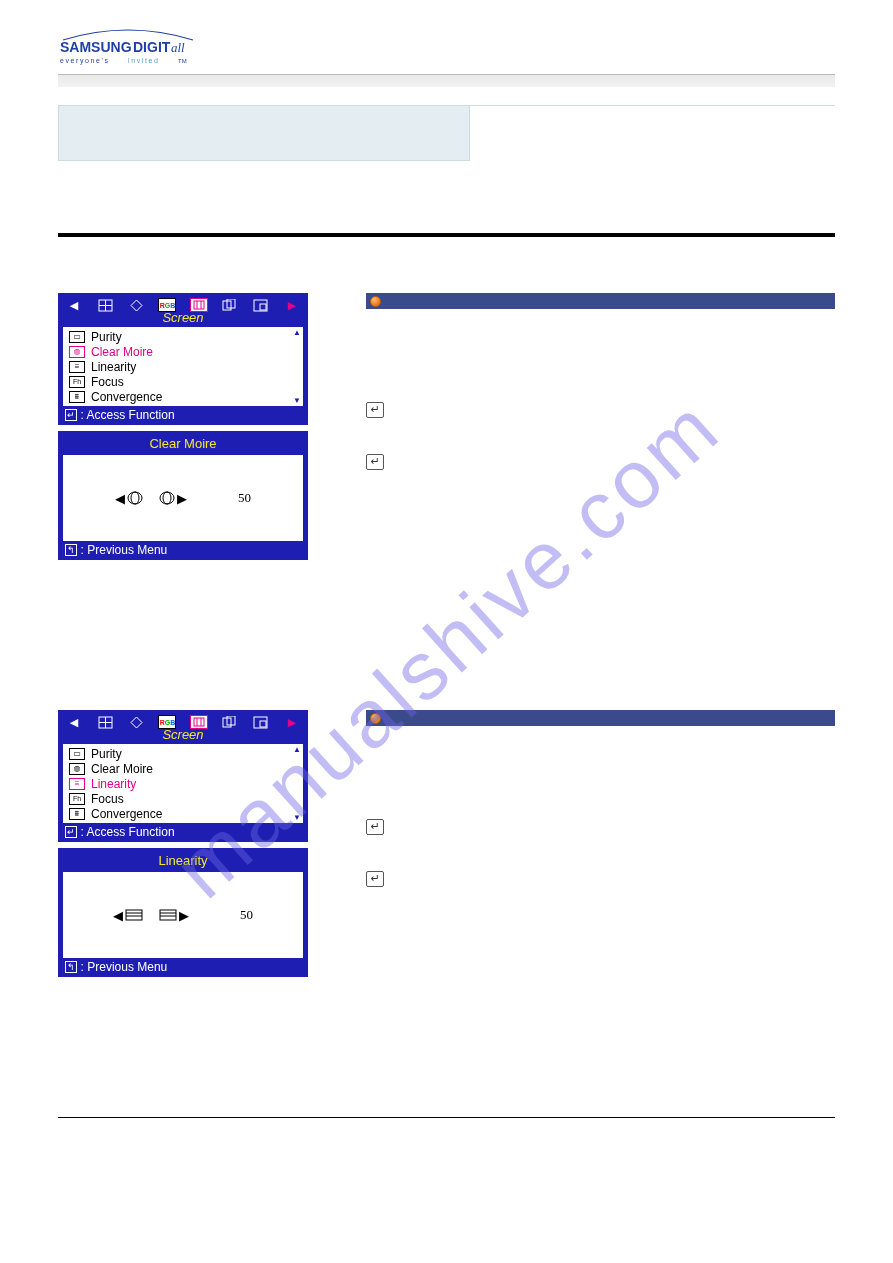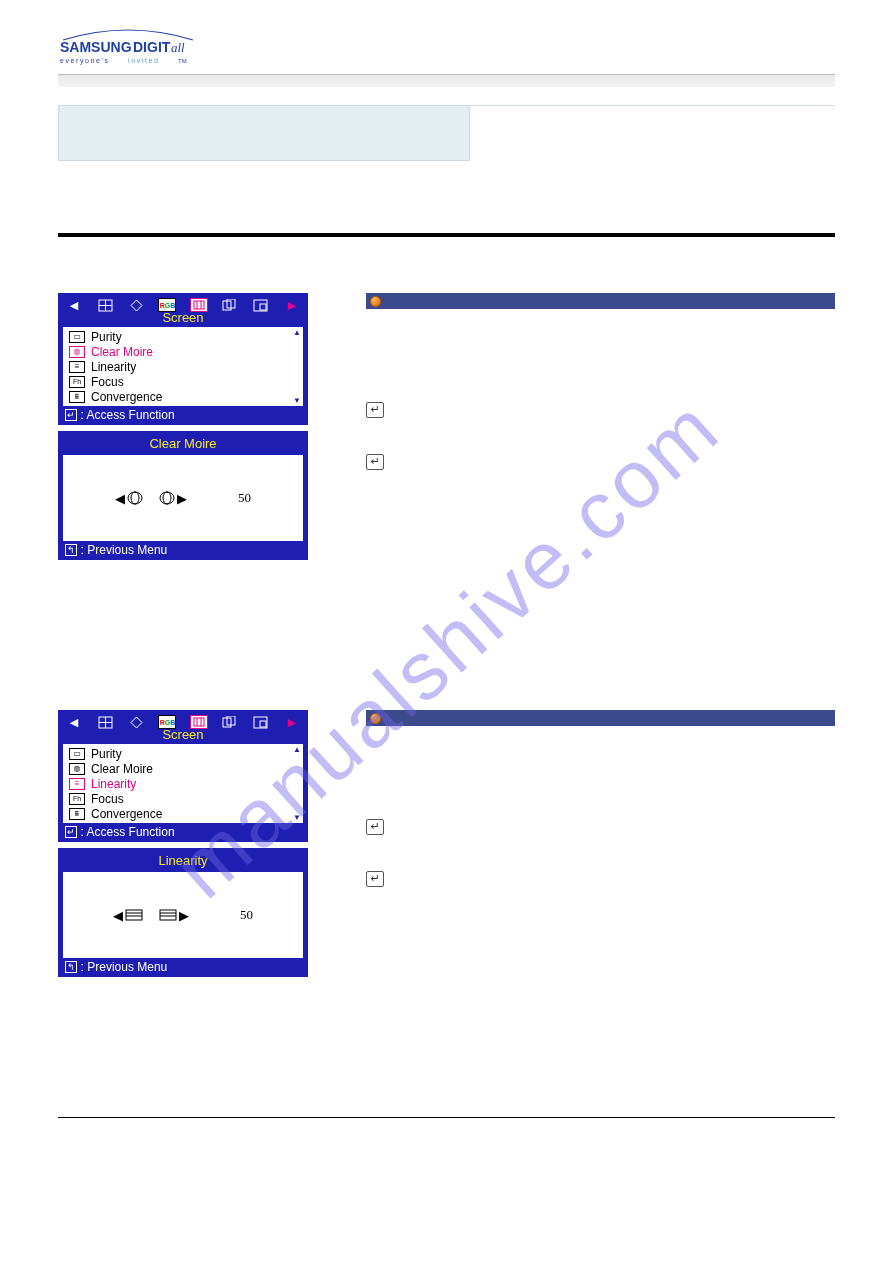--- a/index.html
+++ b/index.html
@@ -15,21 +15,21 @@
 
   .row { display: flex; margin-top: 56px; gap: 58px; }
   .left-col { width: 250px; flex-shrink: 0; }
   .right-col { flex: 1; }
 
   
   .osd { background: #1e1fb2; color: #fff; border: 1px solid #1e1fb2; }
   .osd-icons { display: flex; align-items: center; justify-content: space-between; padding: 4px 6px 0 6px; }
   .osd-icons .ico { width: 18px; height: 14px; display: inline-flex; align-items: center; justify-content: center; font-size: 11px; }
   .selico { background: #fff; border: 1px solid #000; padding: 0 1px; }
-  .osd-title { text-align: center; color: #f5e82a; font-size: 13px; padding-bottom: 2px; margin-top: -2px; }
+  .osd-title { text-align: center; color: #f5e82a; font-size: 13px; padding-bottom: 2px; margin-top: -2px; font-style: italic; }
   .osd-list { background: #fff; color: #000; margin: 0 4px; position: relative; font-size: 12px; padding: 2px 0; }
   .osd-list .item { display: flex; align-items: center; gap: 6px; padding: 0 6px; height: 15px; }
   .osd-list .item .li-ico { width: 16px; height: 12px; border: 1px solid #000; display: inline-flex; align-items: center; justify-content: center; font-size: 8px; }
   .osd-list .item.sel { color: #e2008a; }
   .osd-list .item.sel .li-ico { border-color: #e2008a; }
   .scroll-arrows { position: absolute; right: 2px; top: 0; bottom: 0; display: flex; flex-direction: column; justify-content: space-between; font-size: 8px; color: #1e1fb2; padding: 1px 0; }
   .osd-footer { font-size: 12px; padding: 2px 6px; display: flex; align-items: center; gap: 4px; }
   .osd-footer .keyico { border: 1px solid #fff; font-size: 9px; padding: 0 1px; }
 
   .osd2 { margin-top: 6px; }

